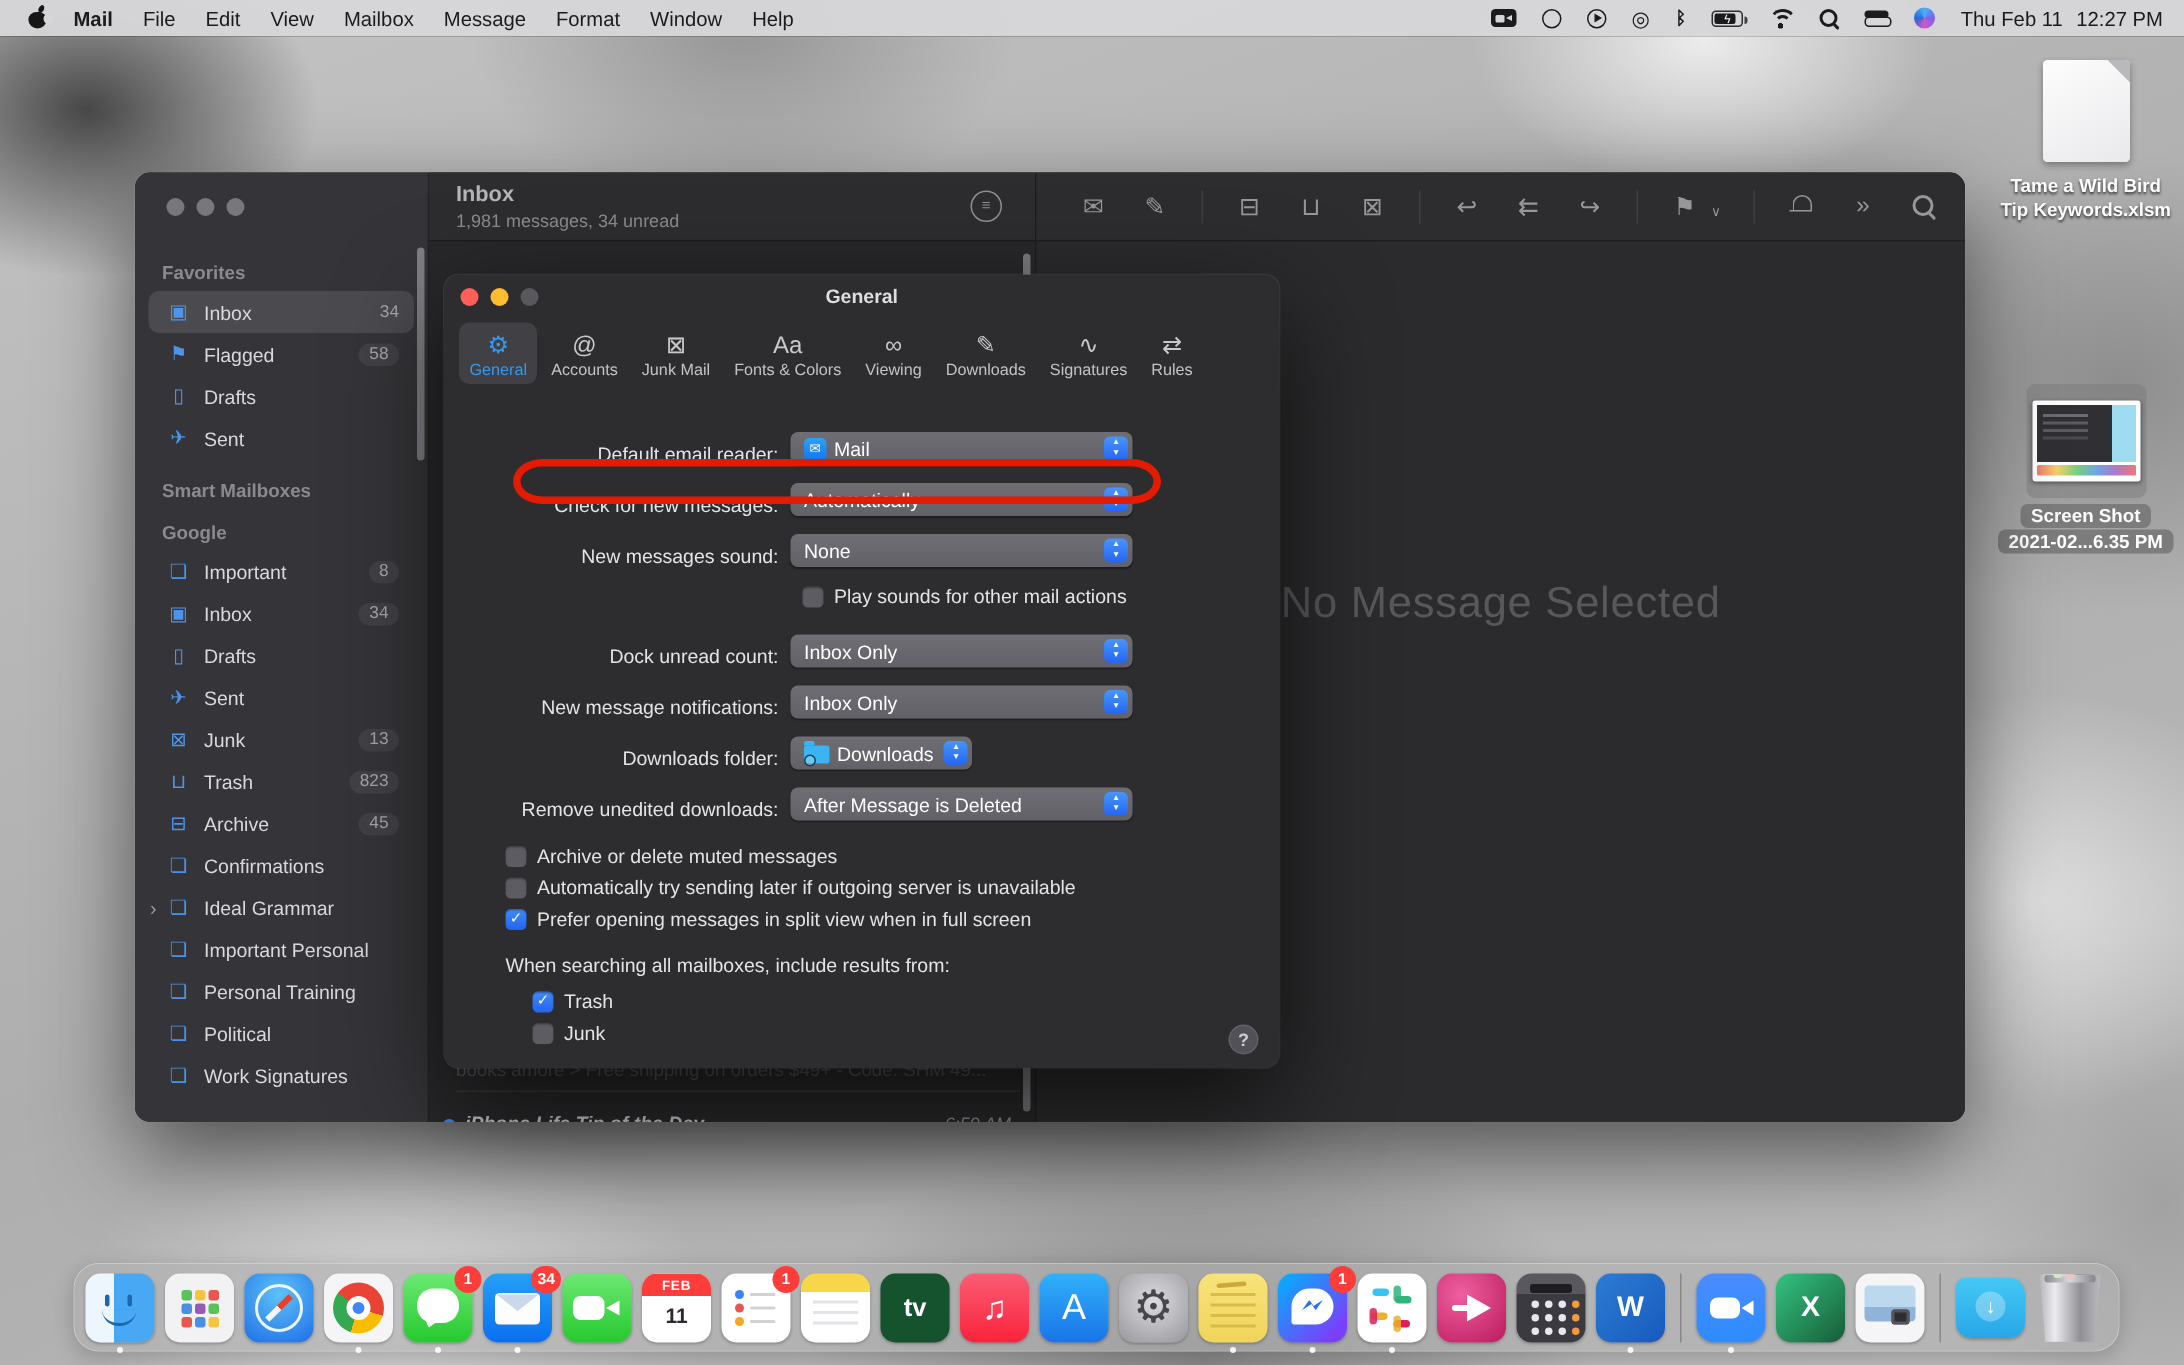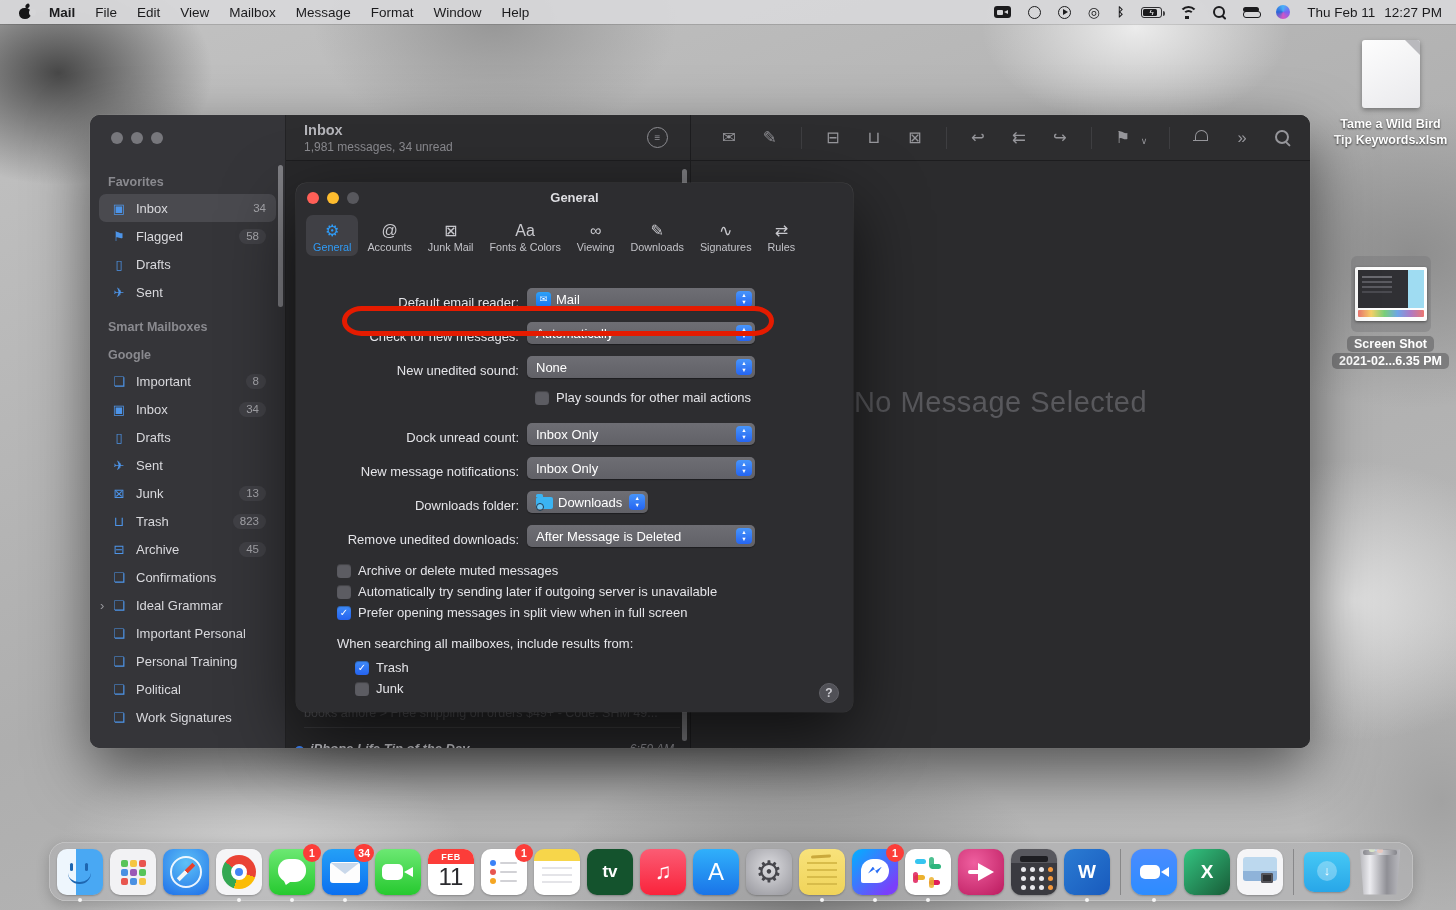--- a/index.html
+++ b/index.html
@@ -166,21 +166,21 @@
   .icon-messages,.icon-facetime{background:linear-gradient(180deg,#6ce873,#26c92f);}
   .icon-messages::before{content:"";position:absolute;left:9px;top:10px;width:28px;height:23px;background:#fff;border-radius:11px;}
   .icon-messages::after{content:"";position:absolute;left:12px;top:30px;border:5px solid transparent;border-top:6px solid #fff;transform:rotate(15deg);}
   .icon-mail{background:linear-gradient(180deg,#24a0f7,#0b6ff0);}
   .icon-mail::before{content:"";position:absolute;left:8px;top:13px;width:30px;height:21px;background:#fdfdfd;border-radius:3px;}
   .icon-mail::after{content:"";position:absolute;left:9px;top:14px;border-left:14px solid transparent;border-right:14px solid transparent;border-top:11px solid #c9d8ea;}
   .icon-facetime::before{content:"";position:absolute;left:7px;top:15px;width:21px;height:16px;background:#fff;border-radius:5px;}
   .icon-facetime::after{content:"";position:absolute;left:29px;top:18px;border-top:5px solid transparent;border-bottom:5px solid transparent;border-right:9px solid #fff;}
   .icon-calendar{background:#fff;flex-direction:column;justify-content:flex-start;}
   .icon-calendar .di-top{width:100%;text-align:center;background:#fc3d39;color:#fff;font-size:9px;font-weight:700;padding:3px 0 2px;letter-spacing:.5px;}
-  .icon-calendar .di-main{color:#2a2a2e;font-size:24px;font-weight:400;line-height:26px;}
+  .icon-calendar .di-main{color:#2a2a2e;font-size:14px;font-weight:700;line-height:26px;}
   .icon-reminders{background:#fff;}
   .icon-reminders::before{content:"";position:absolute;left:9px;top:11px;width:6px;height:6px;border-radius:50%;background:#3b82f7;box-shadow:0 9px 0 #e8564f,0 18px 0 #f5a623;}
   .icon-reminders::after{content:"";position:absolute;left:19px;top:13px;width:17px;height:2.5px;border-radius:1px;background:#d2d2d6;box-shadow:0 9px 0 #d2d2d6,0 18px 0 #d2d2d6;}
   .icon-notes{background:linear-gradient(180deg,#f7d64a 0 27%,#fff 27%);}
   .icon-notes::before{content:"";position:absolute;left:8px;top:18px;width:30px;height:2px;background:#e4e4e8;box-shadow:0 7px 0 #e4e4e8,0 14px 0 #e4e4e8;}
   .icon-appletv{background:#14532d;}
   .icon-appletv .di-main{font-size:17px;font-weight:700;}
   .icon-music{background:linear-gradient(180deg,#fb5c74,#fa233b);}
   .icon-appstore{background:linear-gradient(180deg,#30b0fb,#1a74e8);}
   .icon-appstore .di-main{font-weight:400;font-size:24px;}
@@ -464,21 +464,21 @@
         </div>
       </div>
       <div class="prow">
         <span class="lbl">Check for new messages:</span>
         <div class="popup">
           <span>Automatically</span>
           <span class="stepper"></span>
         </div>
       </div>
       <div class="prow">
-        <span class="lbl">New unedited sound:</span>
+        <span class="lbl">New messages sound:</span>
         <div class="popup">
           <span>None</span>
           <span class="stepper"></span>
         </div>
       </div>
       <div class="chk-row indent-ck">
         <span class="chk"></span>
         <span>Play sounds for other mail actions</span>
       </div>
       <div class="prow">

